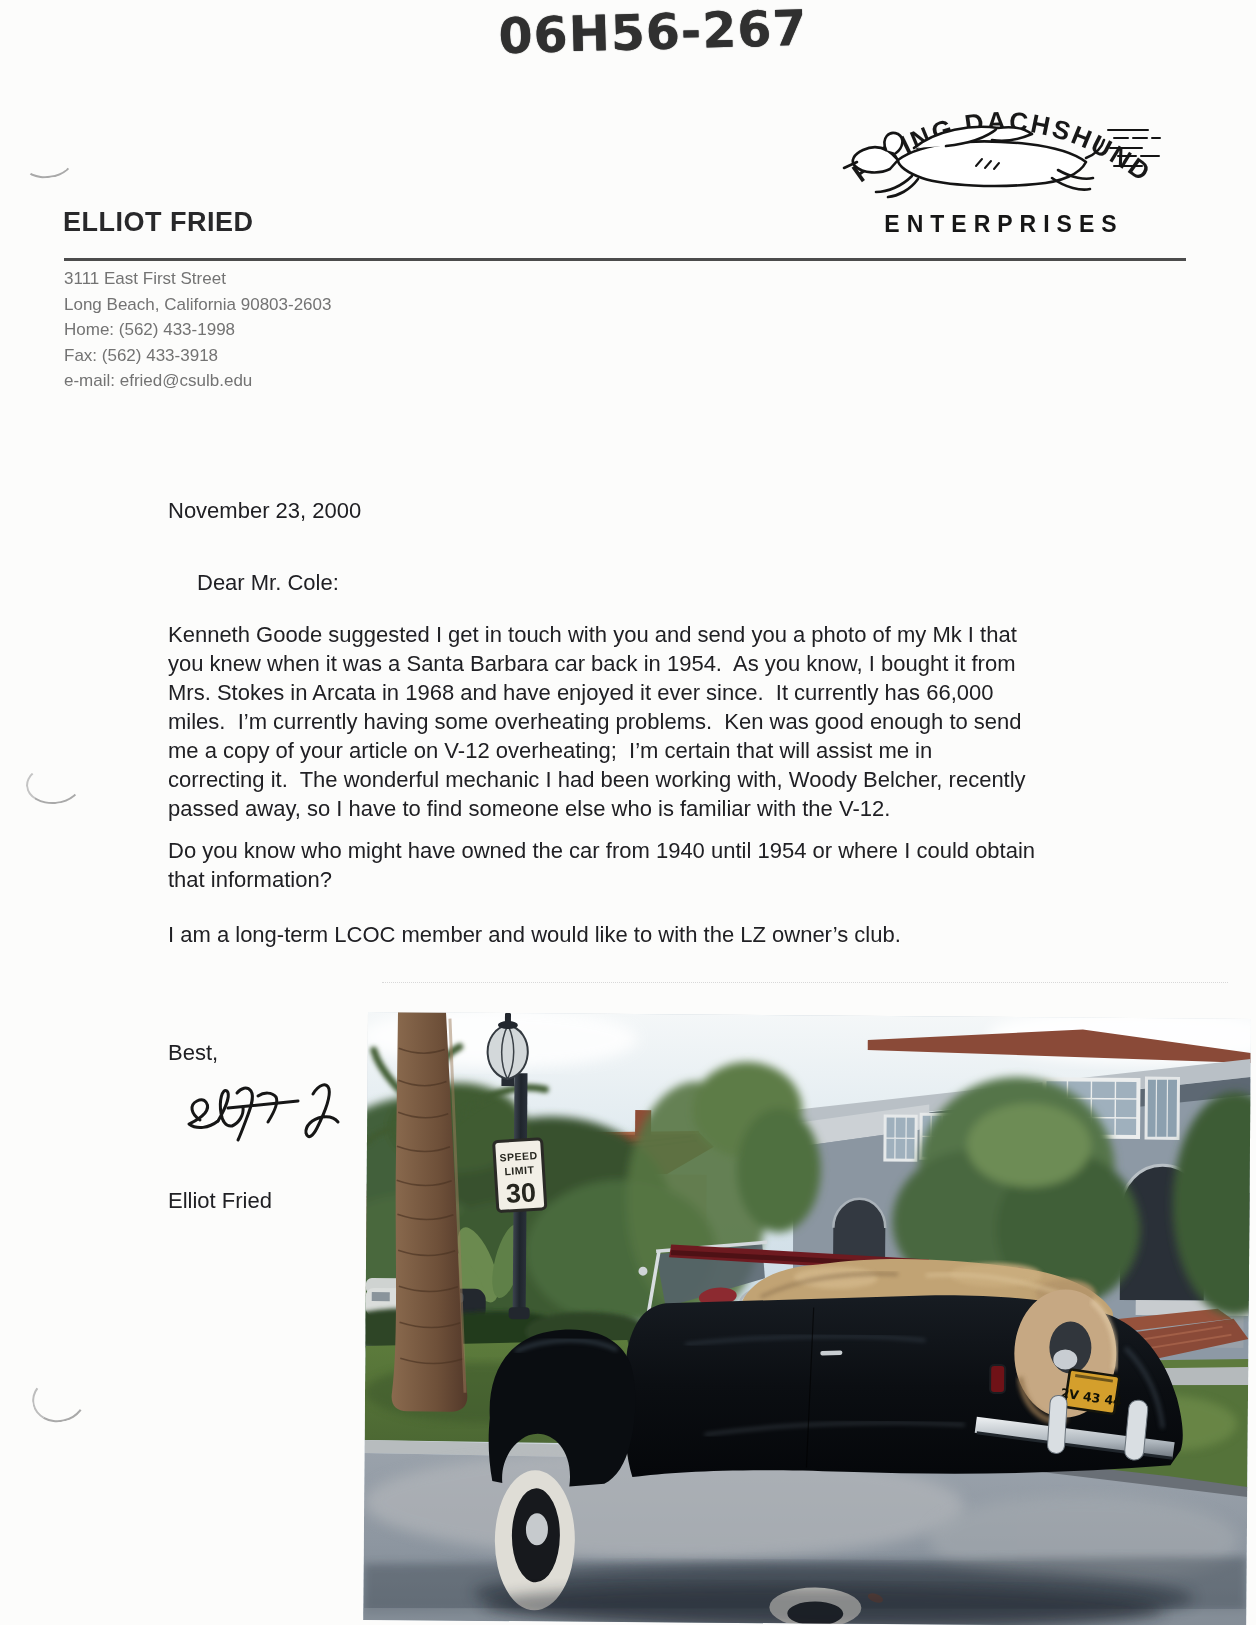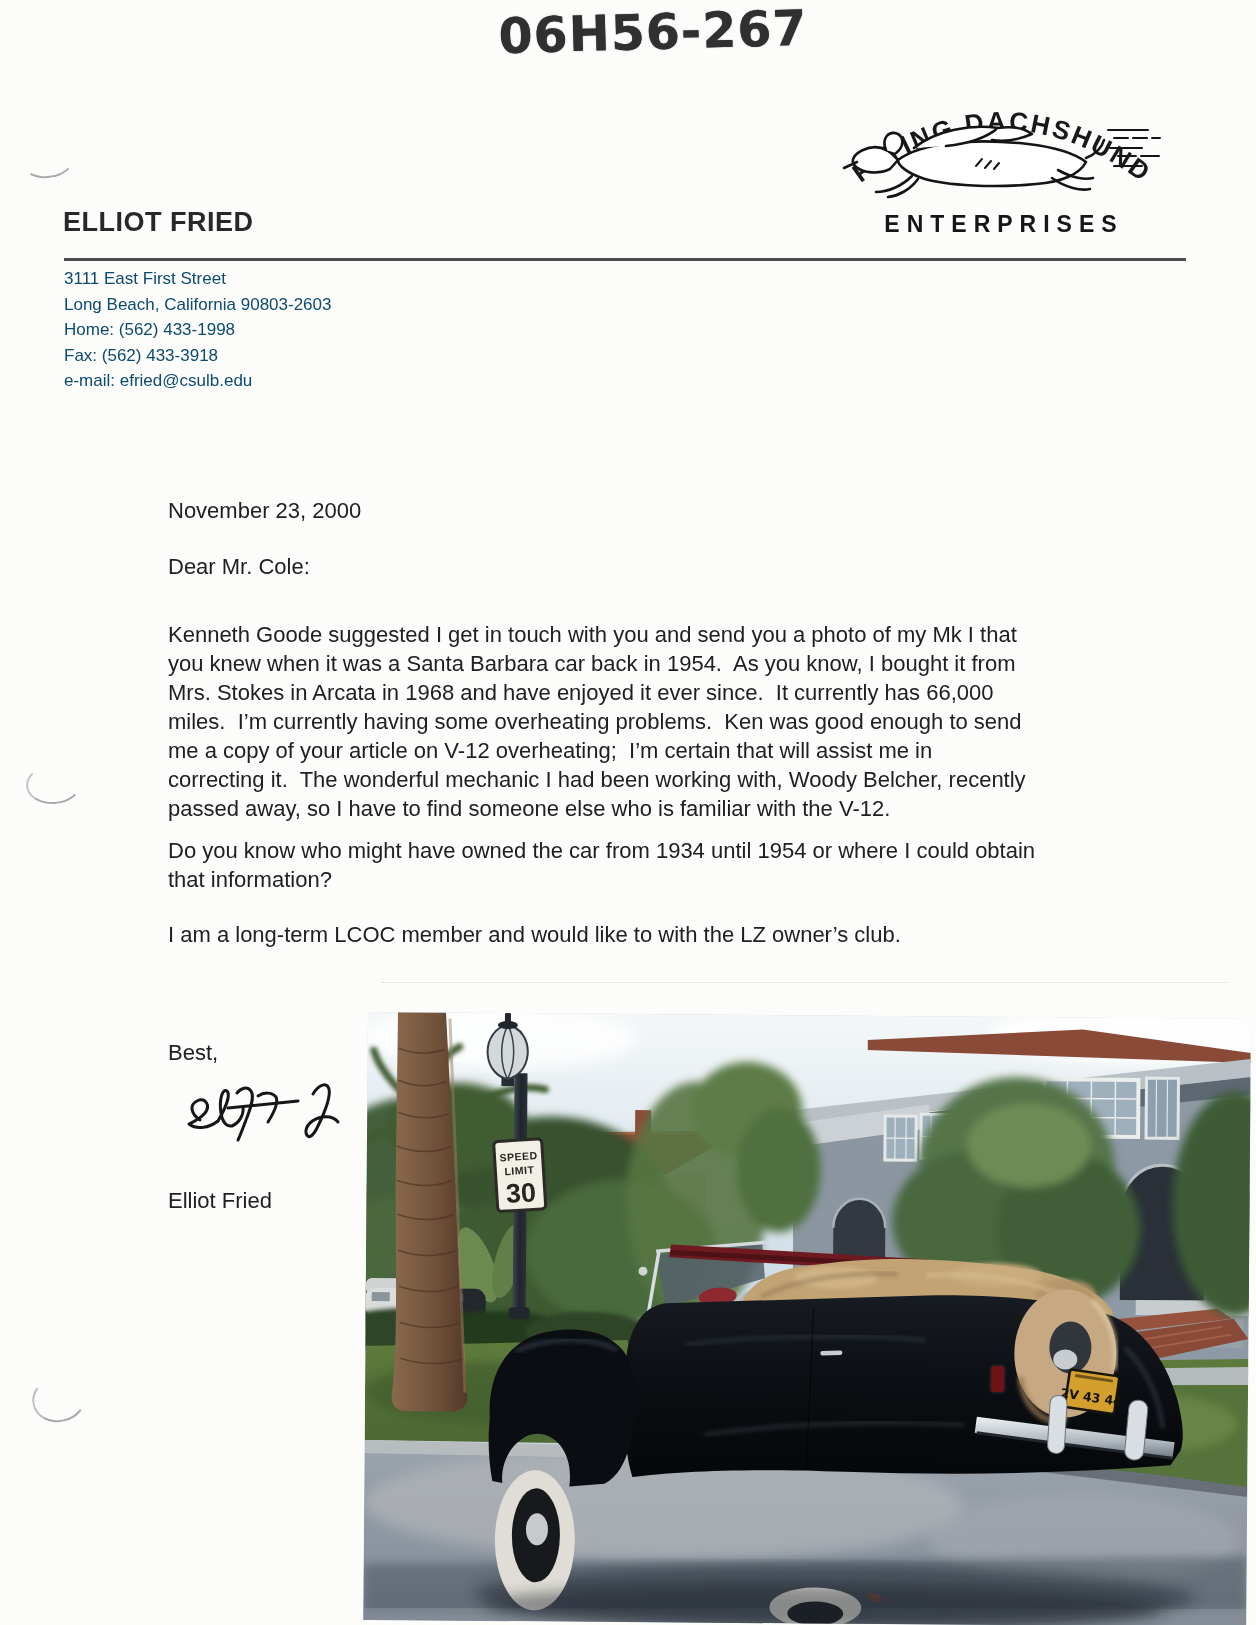--- a/index.html
+++ b/index.html
@@ -15,30 +15,30 @@
     color:#303030;transform:rotate(-1.6deg);letter-spacing:1px;
     text-shadow:0 0 1px #3a3a3a;
   }
   
   #lh-name{
     left:63px;top:207px;font-size:27px;font-weight:700;color:#28282a;
     letter-spacing:.5px;
   }
   #lh-rule{left:64px;top:258px;width:1122px;height:3px;background:#4c4c4c;}
   #lh-address{
-    left:64px;top:266px;font-size:17px;line-height:25.5px;color:#0c4a6e;
+    left:64px;top:266px;font-size:17px;line-height:25.5px;color:#737373;
     white-space:pre-line;
   }
   
   .bodytext{
     left:168px;font-family:Liberation Sans, sans-serif;
     font-size:22px;line-height:29px;color:#202024;white-space:pre-wrap;
   }
   #date{top:496px;}
-  #salutation{top:552px;}
+  #salutation{top:568px;margin-left:29px;}
   #para1{top:607px;margin-top:13px;}
   #para2{top:836px;}
   #para3{top:920px;}
   #closing{top:1038px;text-align:right;}
   #sig-name{top:1186px;}
   #sig-svg{left:180px;top:1070px;}
   
   .crescent{
     border:2px solid transparent;border-bottom-color:#a9a9a9;
     border-radius:50%;
@@ -108,21 +108,21 @@
 
 <div class="abs bodytext" id="date">November 23, 2000</div>
 <div class="abs bodytext" id="salutation">Dear Mr. Cole:</div>
 <div class="abs bodytext" id="para1">Kenneth Goode suggested I get in touch with you and send you a photo of my Mk I that
 you knew when it was a Santa Barbara car back in 1954.  As you know, I bought it from
 Mrs. Stokes in Arcata in 1968 and have enjoyed it ever since.  It currently has 66,000
 miles.  I’m currently having some overheating problems.  Ken was good enough to send
 me a copy of your article on V-12 overheating;  I’m certain that will assist me in
 correcting it.  The wonderful mechanic I had been working with, Woody Belcher, recently
 passed away, so I have to find someone else who is familiar with the V-12.</div>
-<div class="abs bodytext" id="para2">Do you know who might have owned the car from 1934 until 1954 or where I could obtain
+<div class="abs bodytext" id="para2">Do you know who might have owned the car from 1940 until 1954 or where I could obtain
 that information?</div>
 <div class="abs bodytext" id="para3">I am a long-term LCOC member and would like to with the LZ owner’s club.</div>
 <div class="abs bodytext" id="closing">Best,</div>
 
 <svg class="abs" id="sig-svg" width="175" height="95" viewBox="0 0 175 95">
   <g stroke="#161616" stroke-width="3" fill="none" stroke-linecap="round" stroke-linejoin="round">
     <path d="M20,50 C 11,44 9,35 17,31 C 25,27 31,35 25,43 C 20,49 13,52 9,54 C 17,60 29,58 38,51"></path>
     <path d="M38,51 C 45,39 51,25 47,21 C 42,18 39,31 41,43 C 42,51 46,57 52,56 C 59,53 64,45 63,37"></path>
     <path d="M57,23 C 61,18 67,16 71,21 C 75,27 70,40 66,50 C 63,58 60,66 58,70"></path>
     <path d="M48,38 L 118,31"></path>

